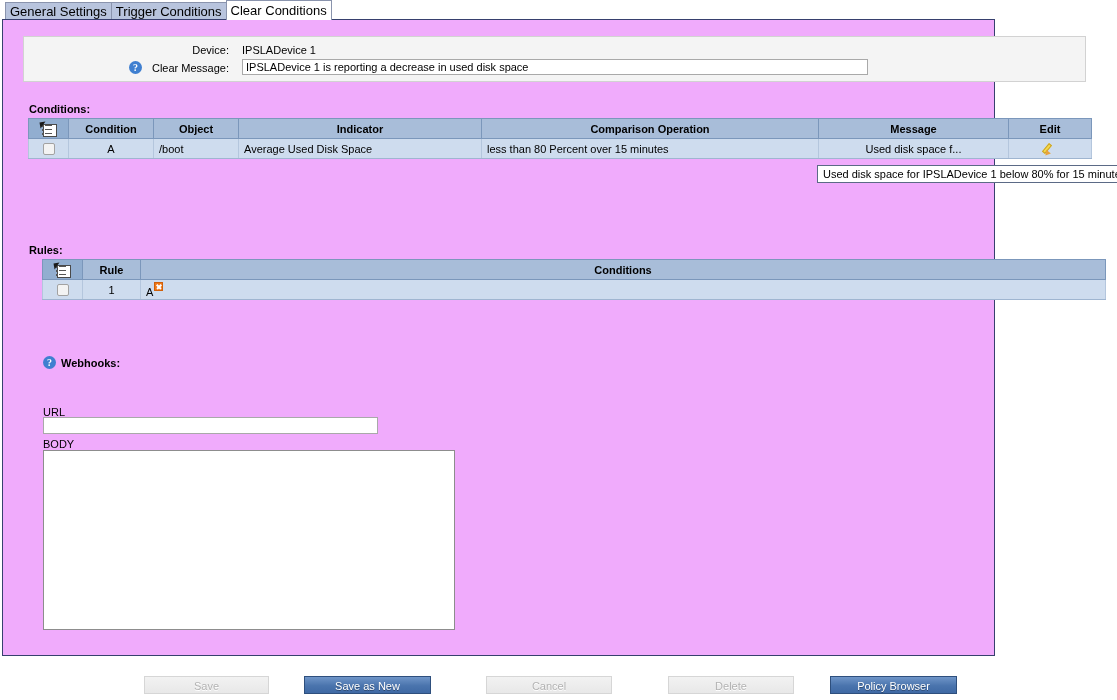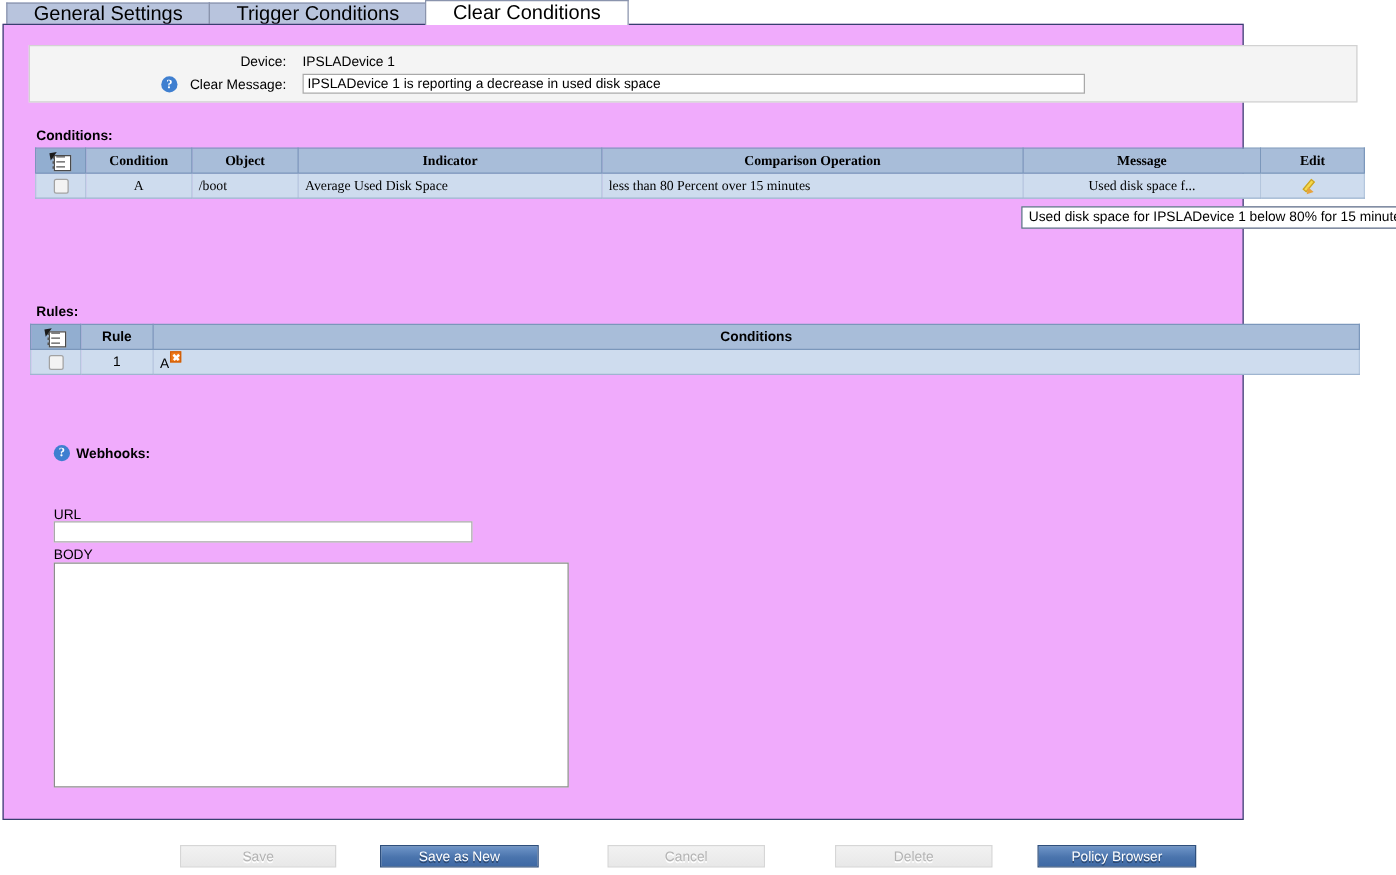--- a/index.html
+++ b/index.html
@@ -22,22 +22,22 @@
     position: absolute;
     left: 0; top: 0;
     width: 1117px;
     height: 20px;
     display: flex;
     align-items: flex-end;
   }
   .tab {
     height: 18px;
     line-height: 18px;
-    padding: 0 21px;
-    font-size: 16px;
+    padding: 0 4px;
+    font-size: 13px;
     color: #000;
     background: #b8c4dd;
     border: 1px solid #8a94ad;
     border-bottom: none;
     margin-right: -1px;
     box-sizing: border-box;
     white-space: nowrap;
     cursor: default;
     margin-top: 28px;
   }
@@ -374,21 +374,21 @@
     <div class="field-row" style="left:0; top:24px; width:205px; justify-content:flex-end;">
       <span class="helpicon">?</span>
       <span class="field-label" style="margin-left:10px;">Clear Message:</span>
     </div>
     <input class="textinput" style="left: 218px; top: 22px; width: 626px; position: absolute;" value="IPSLADevice 1 is reporting a decrease in used disk space">
 
   </div>
 
   <div class="section-label" style="left:26px; top:83px;">Conditions:</div>
 
-  <table class="grid" style="left:25px; top:98px; width:1063px;font-family:Liberation Serif, serif;">
+  <table class="grid" style="left:25px; top:98px; width:1063px;">
     <colgroup>
       <col style="width:40px">
       <col style="width:85px">
       <col style="width:85px">
       <col style="width:243px">
       <col style="width:337px">
       <col style="width:190px">
       <col style="width:83px">
     </colgroup>
     <thead>
@@ -426,21 +426,21 @@
           </span>
         </td>
       </tr>
     </tbody>
   </table>
 
   <div class="tooltip" style="left:814px; top:145px;">Used disk space for IPSLADevice 1 below 80% for 15 minutes</div>
 
   <div class="section-label" style="left:26px; top:224px;">Rules:</div>
 
-  <table class="grid" style="left:21px; top:239px; width:1063px;">
+  <table class="grid" style="left:39px; top:239px; width:1063px;">
     <colgroup>
       <col style="width:40px">
       <col style="width:58px">
       <col style="width:965px">
     </colgroup>
     <thead>
       <tr>
         <th class="selcol">
           <span class="listicon">
             <span class="sheet"></span>

